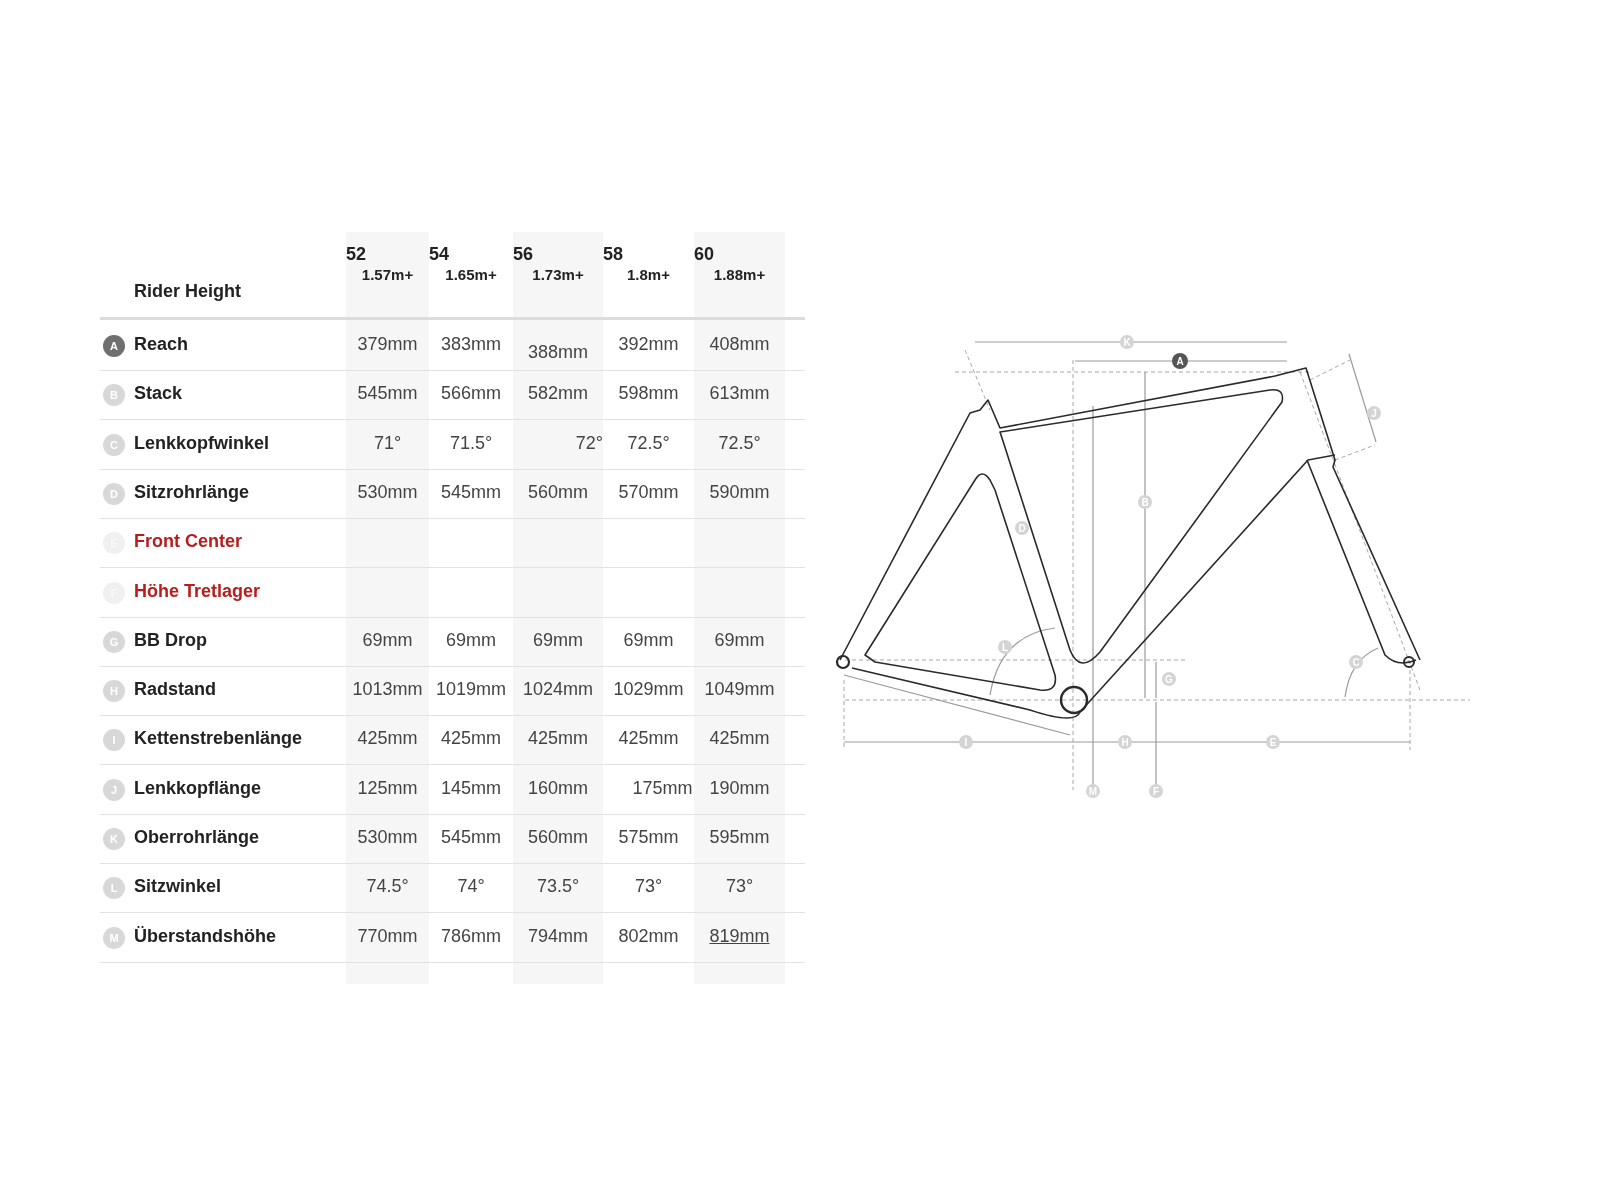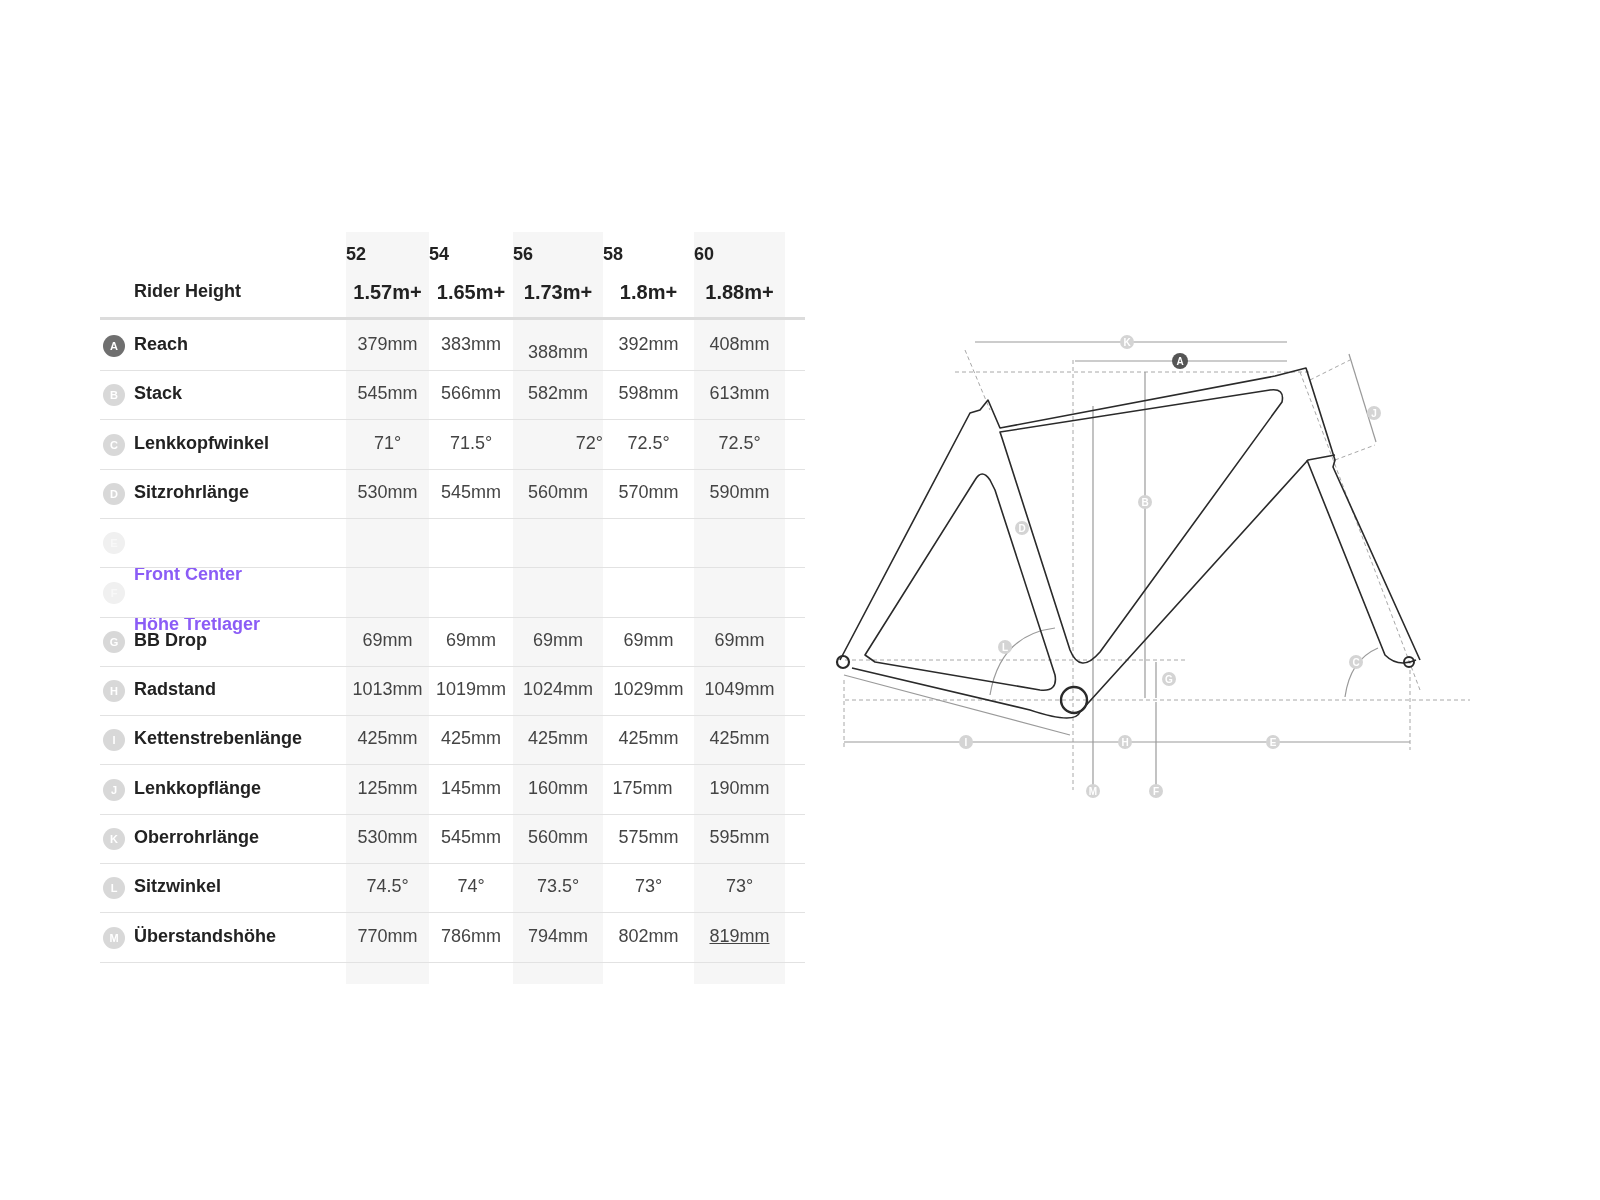--- a/index.html
+++ b/index.html
@@ -1,28 +1,28 @@
 <!DOCTYPE html>
 <html><head>
 <meta charset="utf-8">
 <style>
   html, body { margin:0; padding:0; background:#ffffff; }
   body { width:1600px; height:1200px; position:relative; overflow:hidden; font-family:"Liberation Sans", sans-serif; color:#222; }
   .col-bg { position:absolute; top:232px; height:752px; background:#f6f6f6; }
   .hdr-size { position:absolute; top:244px; font-weight:bold; font-size:18px; text-align:left; color:#222; }
-  .hdr-height { position:absolute; top:281px; font-weight:bold; font-size:20px; text-align:center; color:#222; }
+  .hdr-height { position:absolute; top:266px; font-weight:bold; font-size:15px; text-align:center; color:#222; }
   .hdr-label { position:absolute; left:134px; top:281px; font-weight:bold; font-size:18px; color:#222; }
   .hdr-rule { position:absolute; left:100px; top:317px; width:705px; height:3px; background:#dcdcdc; }
   .row { position:absolute; left:100px; width:705px; height:51px; }
   .row .sep { position:absolute; left:0; right:0; bottom:0; height:1px; background:#e2e2e2; }
   .badge { position:absolute; left:3px; top:15px; width:22px; height:22px; border-radius:50%; background:#d8d8d8; color:#fff; font-size:11px; font-weight:bold; text-align:center; line-height:22px; }
   .badge.dark { background:#6f6f6f; }
   .badge.faint { background:#f0f0f0; color:#f8f8f8; }
   .row-label { position:absolute; left:34px; top:14px; font-weight:bold; font-size:18px; color:#222; white-space:nowrap; }
-  .row-label.faint { color:#8b5cf6;margin-top:33px; }
+  .row-label.faint { color:#b91c1c; }
   .cell { position:absolute; top:14px; font-size:18px; color:#444; text-align:center; white-space:nowrap; }
   .diagram { position:absolute; left:830px; top:330px; width:700px; height:500px; }
   .dlabel { font-family:"Liberation Sans", sans-serif; font-size:10px; font-weight:bold; fill:#ffffff; }
 </style>
 </head>
 <body>
 
 <div class="col-bg" style="left:346px; width:83px;"></div>
 <div class="col-bg" style="left:513px; width:90px;"></div>
 <div class="col-bg" style="left:694px; width:91px;"></div>
@@ -133,21 +133,21 @@
       <span class="cell" style="left: 503px; width: 91px;">425mm</span>
       <span class="cell" style="left: 594px; width: 91px;">425mm</span>
       <div class="sep"></div>
     </div>
     <div class="row" style="top: 763.7px;">
       <span class="badge">J</span>
       <span class="row-label">Lenkkopflänge</span>
       <span class="cell" style="left: 246px; width: 83px;">125mm</span>
       <span class="cell" style="left: 329px; width: 84px;">145mm</span>
       <span class="cell" style="left: 413px; width: 90px;">160mm</span>
-      <span class="cell" style="left: 497px; width: 91px;">175mm</span>
+      <span class="cell" style="left: 517px; width: 91px;">175mm</span>
       <span class="cell" style="left: 594px; width: 91px;">190mm</span>
       <div class="sep"></div>
     </div>
     <div class="row" style="top: 813px;">
       <span class="badge">K</span>
       <span class="row-label">Oberrohrlänge</span>
       <span class="cell" style="left: 246px; width: 83px;">530mm</span>
       <span class="cell" style="left: 329px; width: 84px;">545mm</span>
       <span class="cell" style="left: 413px; width: 90px;">560mm</span>
       <span class="cell" style="left: 503px; width: 91px;">575mm</span>

